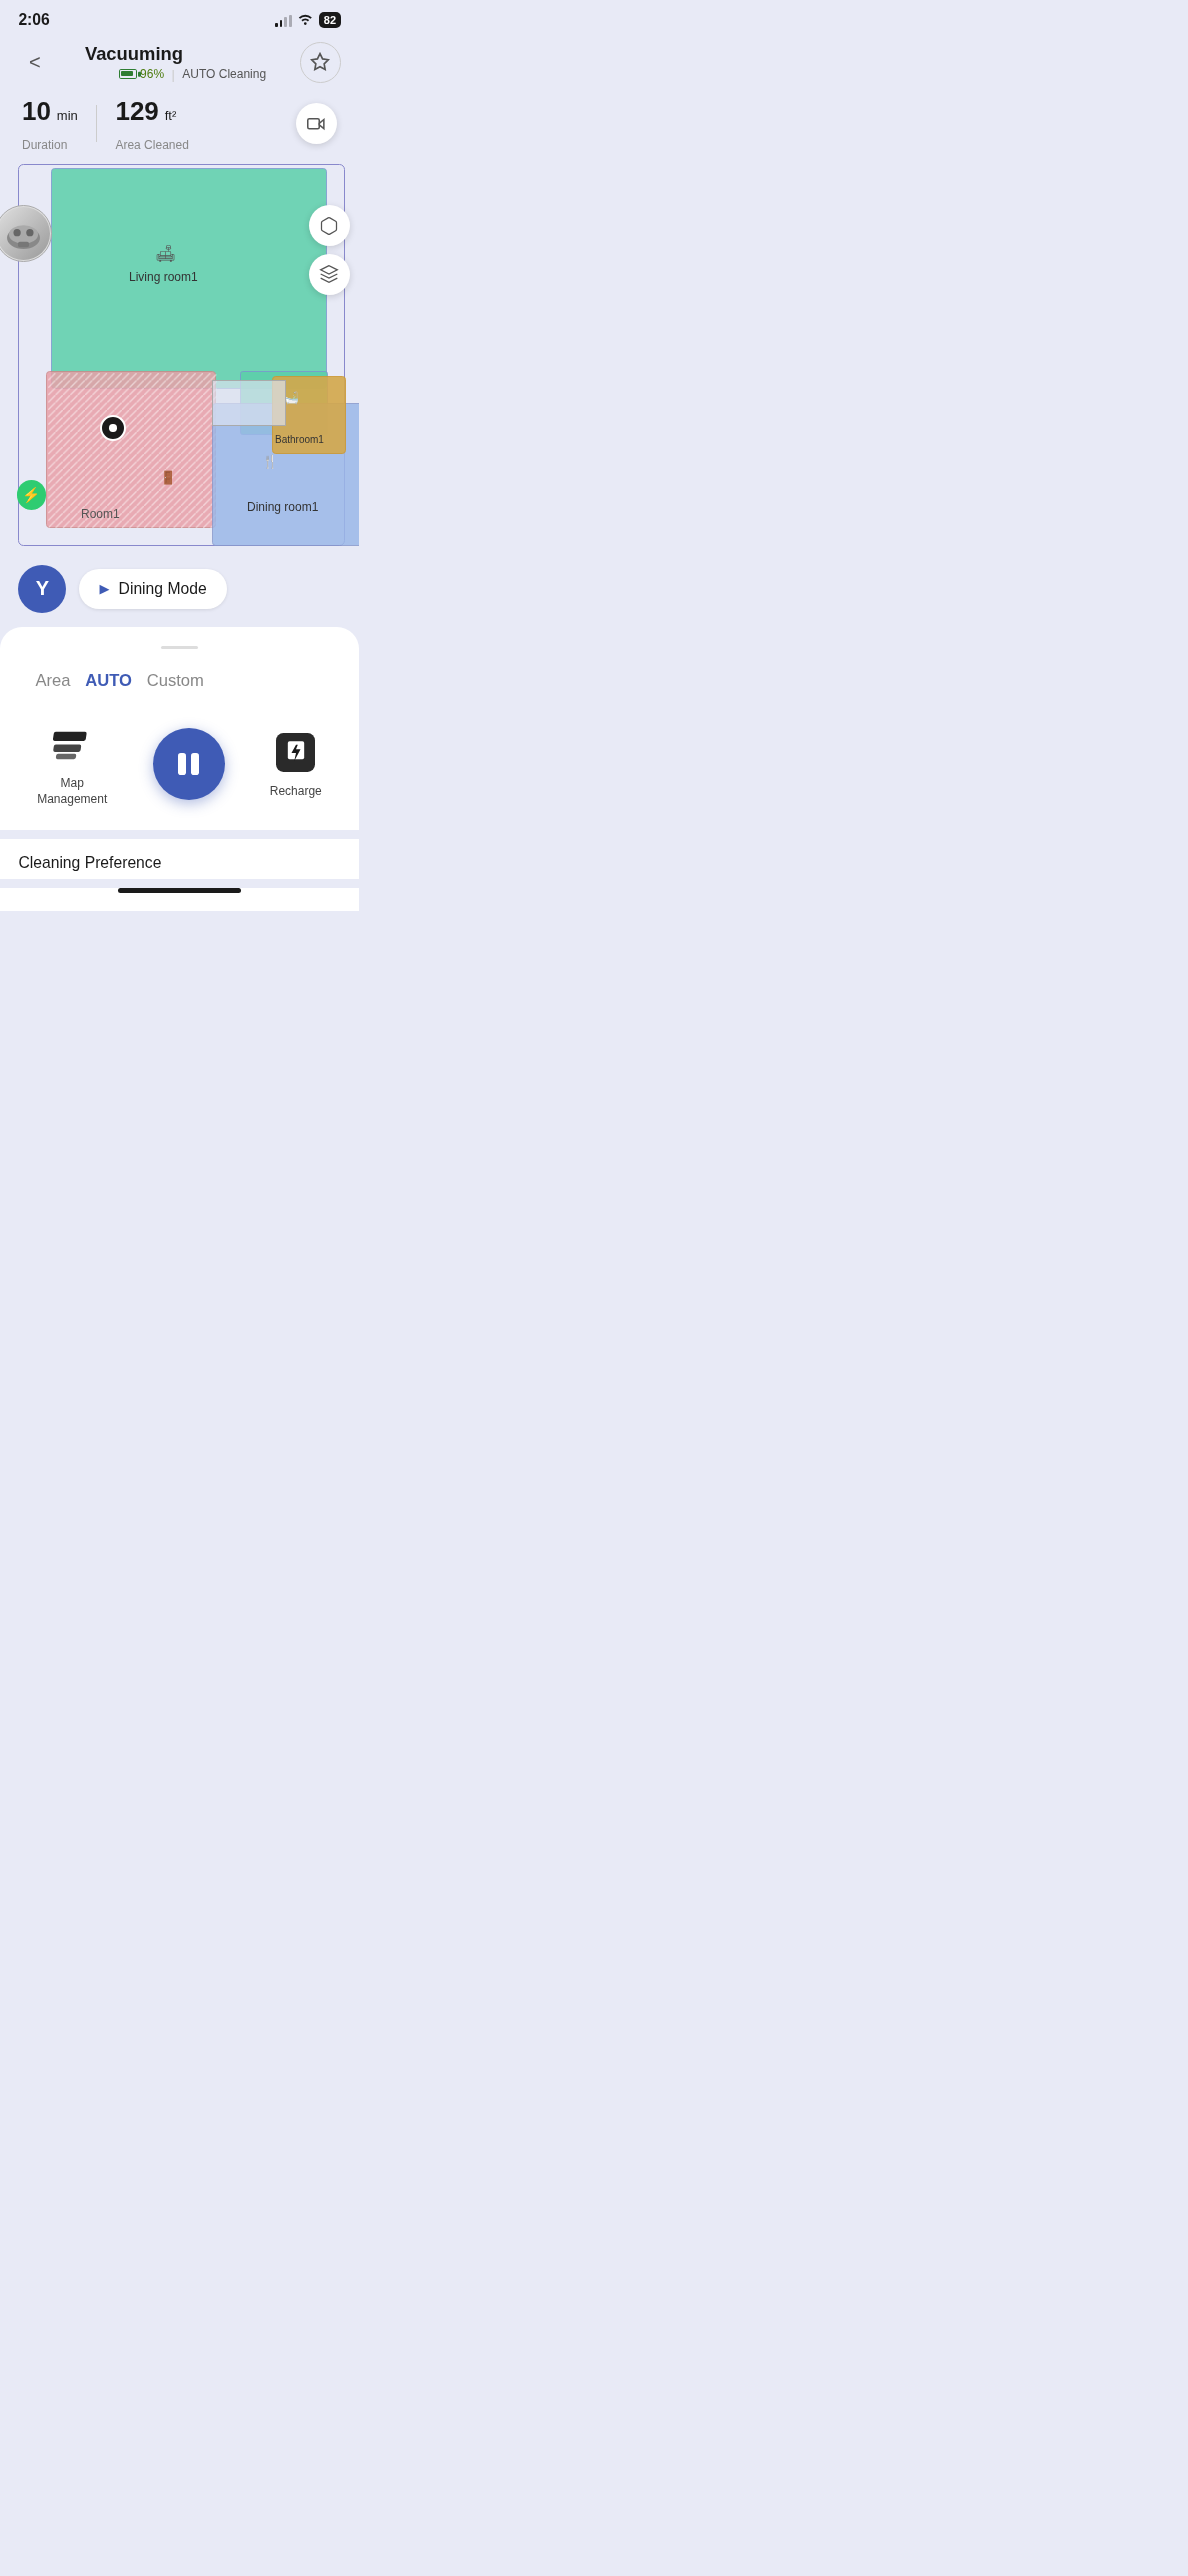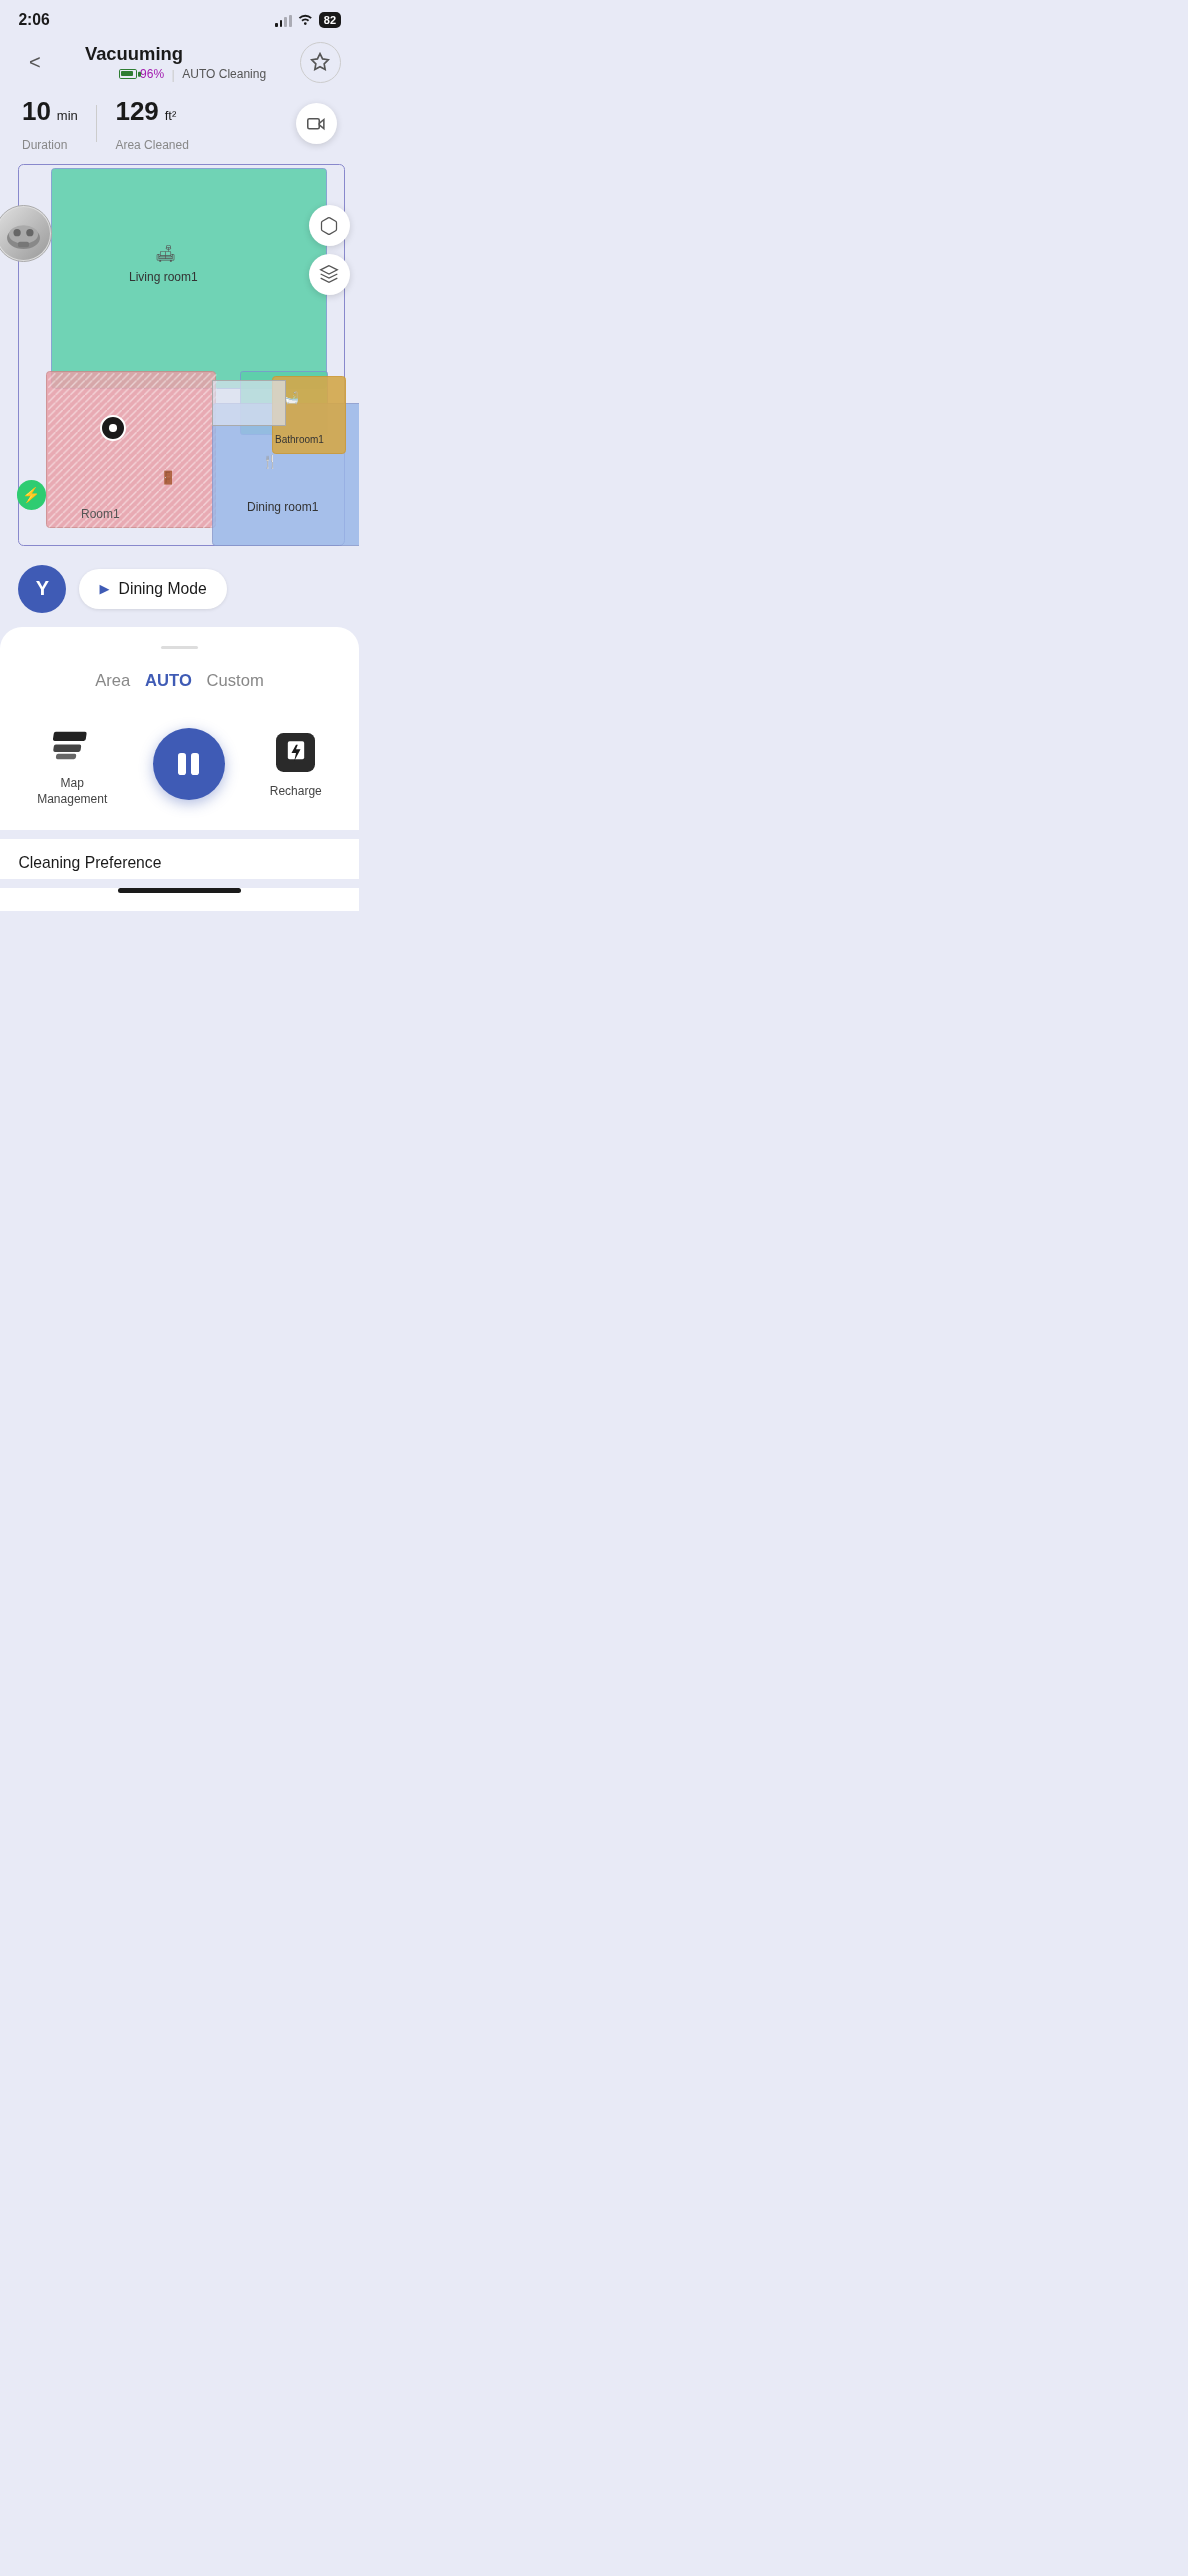--- a/index.html
+++ b/index.html
@@ -90,21 +90,21 @@
       justify-content: center;
       gap: 7.4px;
       font-size: 12px;
       color: #555;
       margin-top: 1.8px;
     }
     .battery-green {
       display: flex;
       align-items: center;
       gap: 2.8px;
-      color: #a21caf;
+      color: #4d7c0f;
       padding-left: 34px;
     }
     .battery-green-icon {
       width: 18.4px;
       height: 10px;
       border: 1.8px solid #2e7d32;
       border-radius: 1.8px;
       position: relative;
       display: inline-block;
     }
@@ -419,21 +419,21 @@
     .drag-handle {
       width: 37px;
       height: 3.7px;
       background: #ddd;
       border-radius: 1.8px;
       margin: 0 auto 18.4px;
     }
 
     .tabs-row {
       display: flex;
-      justify-content: center;
+      justify-content: flex-start;
       align-items: center;
       margin-bottom: 26px;
     }
     .tab-item {
       font-size: 16.6px;
       font-weight: 500;
       color: #888;
       cursor: pointer;
       padding: 3.7px 7.4px;
     }

